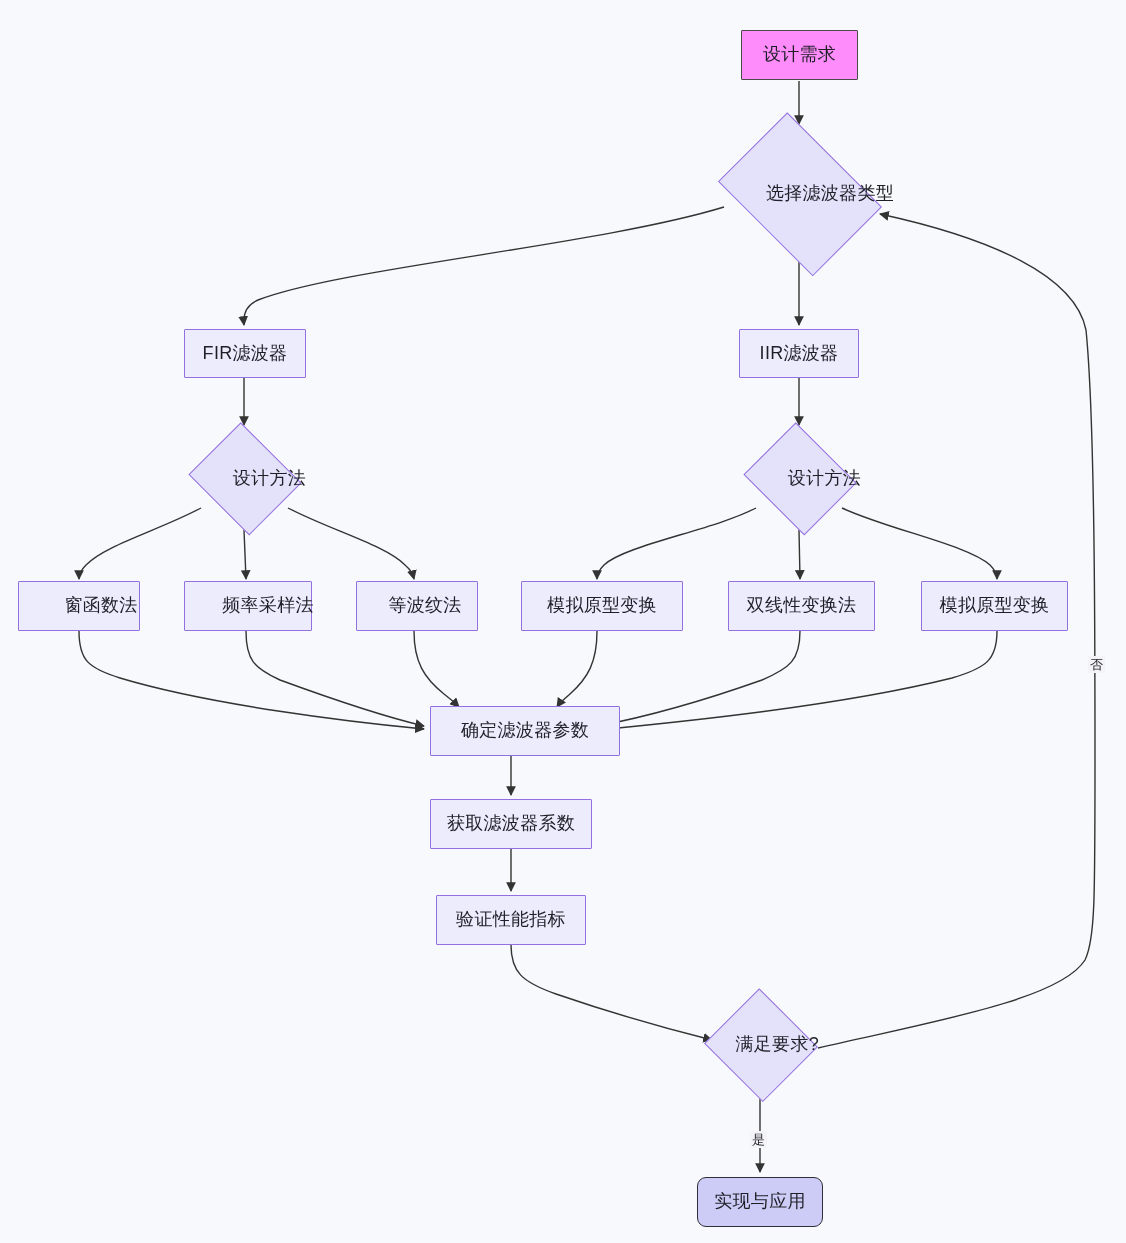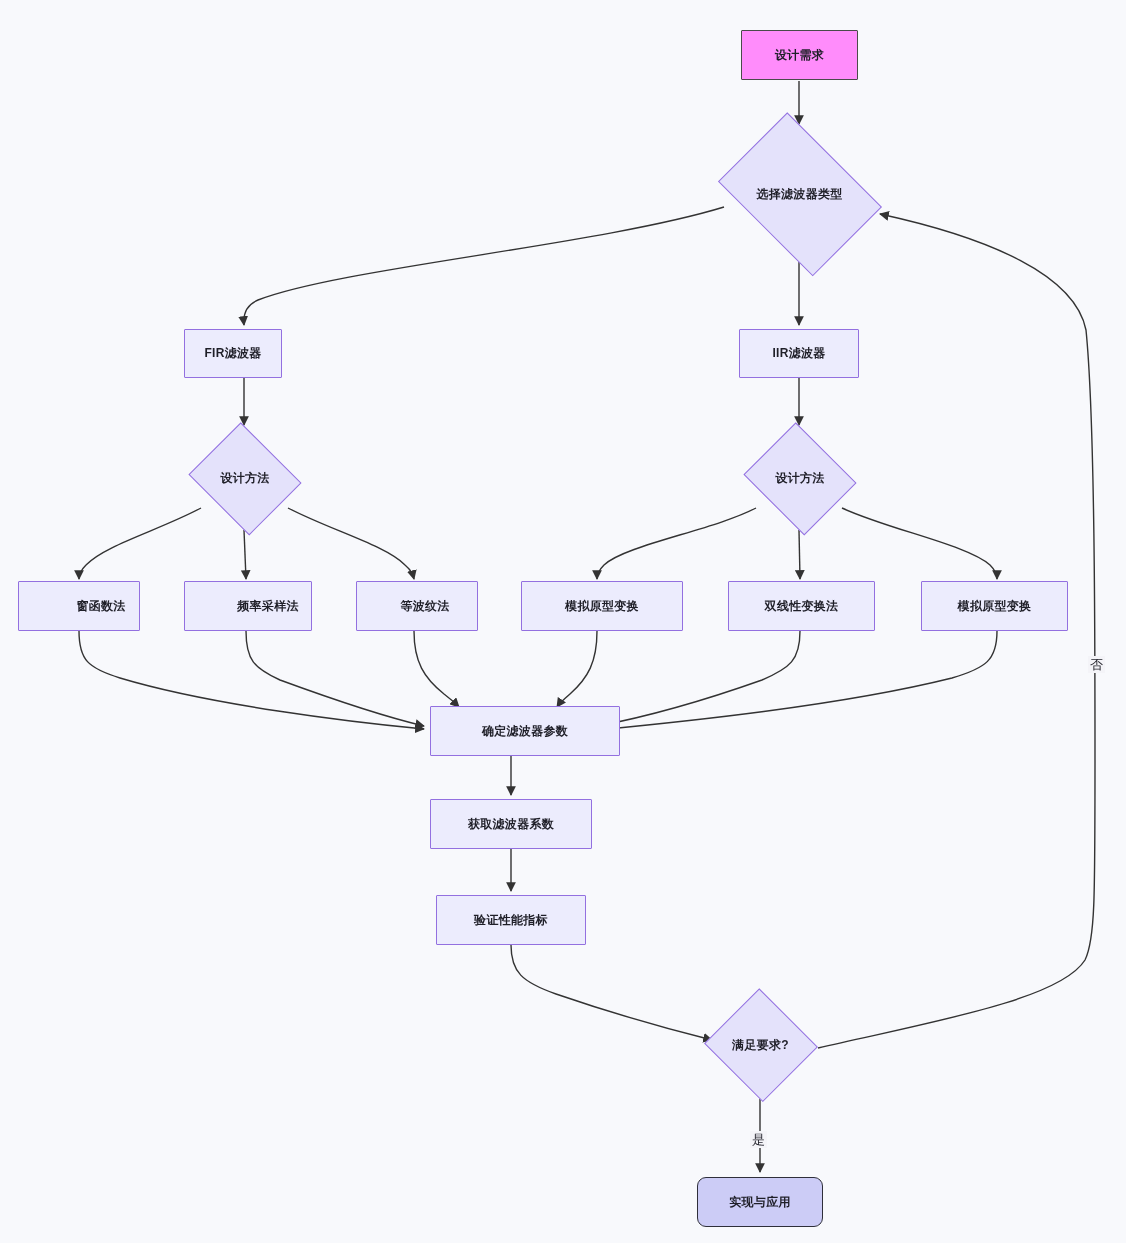--- a/index.html
+++ b/index.html
@@ -35,25 +35,24 @@
     box-sizing: border-box;
     display: flex;
     align-items: center;
     justify-content: center;
     text-align: center;
   }
   .node-label {
     position: relative;
     z-index: 2;
     color: #1f1f28;
-    font-size: 12px;
+    font-size: 18px;
     line-height: 1.2;
     white-space: nowrap;
     letter-spacing: 0.3px;
-    font-weight: bold;
   }
   
   .node.rect {
     background: #ececfd;
     border: 1.3px solid #9370e0;
     border-radius: 1px;
   }
   
   .node.start {
     background: #ff8cfb;
@@ -63,20 +62,21 @@
   
   .node.finish {
     background: #ccccf6;
     border: 1.6px solid #2f2f3a;
     border-radius: 9px;
   }
   
   .node.diamond {
     background: transparent;
     border: none;
+    justify-content: flex-end;
   }
   .node.diamond .diamond-shape {
     position: absolute;
     left: 50%;
     top: 50%;
     width: 70.7107%;
     height: 70.7107%;
     transform: translate(-50%, -50%) rotate(45deg);
     background: #e4e2fb;
     border: 1.3px solid #9370e0;
@@ -153,21 +153,21 @@
 
   <div class="node start" style="left:741px; top:30px; width:117px; height:50px;">
     <span class="node-label">设计需求</span>
   </div>
 
   <div class="node diamond" style="left:705px; top:125px; width:189px; height:138px;">
     <span class="diamond-shape"></span>
     <span class="node-label">选择滤波器类型</span>
   </div>
 
-  <div class="node rect" style="left:184px; top:329px; width:98px; height:49px;">
+  <div class="node rect" style="left:184px; top:329px; width:122px; height:49px;">
     <span class="node-label">FIR滤波器</span>
   </div>
 
   <div class="node rect" style="left:739px; top:329px; width:120px; height:49px;">
     <span class="node-label">IIR滤波器</span>
   </div>
 
   <div class="node diamond" style="left:184px; top:426px; width:122px; height:105px;">
     <span class="diamond-shape"></span>
     <span class="node-label">设计方法</span>

